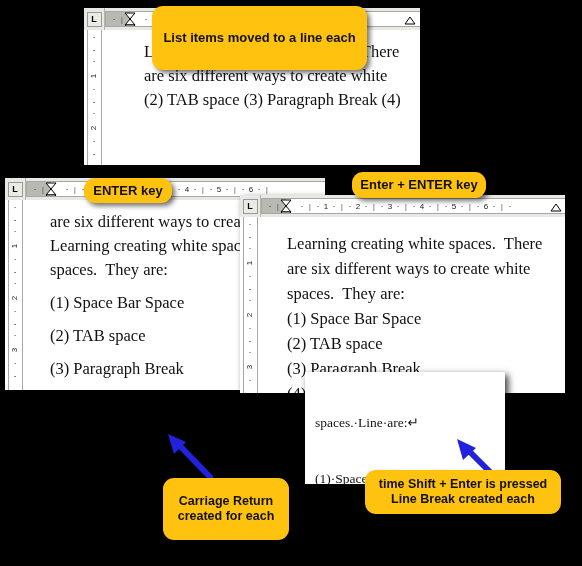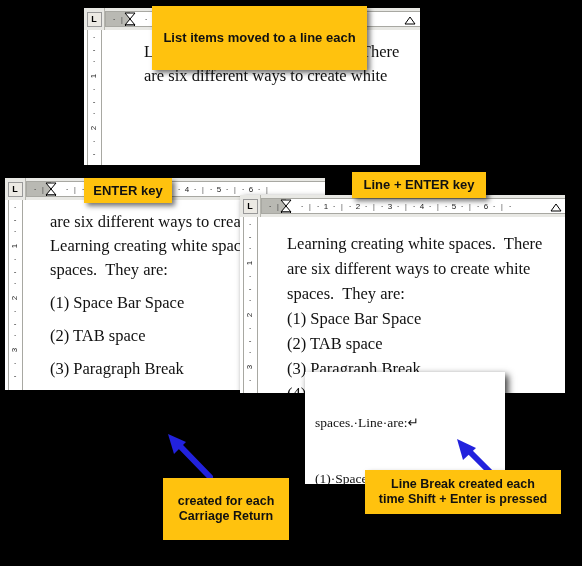--- a/index.html
+++ b/index.html
@@ -65,21 +65,21 @@
           box-shadow:3px 3px 7px rgba(0,0,0,.8);overflow:hidden;}
   .detail .dt{position:absolute;font-family:"Liberation Serif",serif;
               color:#111;white-space:pre;}
 
   
   .callout{position:absolute;background:#FFC20E;color:#111;
            font-family:"Liberation Sans",sans-serif;font-weight:bold;
            text-align:center;line-height:1.22;
            box-shadow:3px 3px 5px rgba(0,0,0,.55);
            display:flex;align-items:center;justify-content:center;
-           padding:4px 8px;box-sizing:border-box;}
+           padding:4px 8px;box-sizing:border-box;border-radius:11px;}
 
   
   .arrow{position:absolute;pointer-events:none;}
 </style>
 </head>
 <body>
 
 <div class="stage">
 
   <div class="panel" style="left:84px;top:8px;width:336px;height:157px;">
@@ -147,20 +147,21 @@
         <span class="vtk num" style="top:98px">2</span>
         <span class="vtk" style="top:112px">·</span>
         <span class="vtk" style="top:124px">-</span>
 
       </div>
 
       <div class="docarea">
         <div class="doctext" style="left:40px;top:10px;font-size:16.5px;line-height:24px;">
           <p>Learning creating white spaces.  There</p>
           <p>are six different ways to create white</p>
+          <p>(2) TAB space (3) Paragraph Break (4)</p>
         </div>
       </div>
     </div>
   </div>
 
   <div class="callout" style="left:152px;top:6px;width:215px;height:64px;font-size:13px;">
     <div>
       <div>List items moved to a line each</div>
     </div>
   </div>
@@ -328,51 +329,51 @@
           <p>(1) Space Bar Space</p>
           <p>(2) TAB space</p>
           <p>(3) Paragraph Break</p>
           <p><span>(4) Line Break</span><span class="caret"></span></p>
         </div>
       </div>
     </div>
   </div>
 
   <div class="callout" style="left:352px;top:172px;width:134px;height:26px;font-size:13px;">
-    <div>Line + ENTER key</div>
+    <div>Enter + ENTER key</div>
   </div>
 
 
   <svg class="arrow" style="left:160px;top:430px;width:56px;height:52px;" viewBox="0 0 56 52">
     <line x1="50" y1="47" x2="18" y2="14" stroke="#2222DD" stroke-width="6" stroke-linecap="round"></line>
     <polygon points="8,4 26,12 14,24" fill="#2222DD"></polygon>
   </svg>
 
   <div class="callout" style="left:163px;top:478px;width:126px;height:62px;font-size:12.5px;">
     <div>
+      <div>Carriage Return</div>
       <div>created for each</div>
-      <div>Carriage Return</div>
     </div>
   </div>
 
   <div class="detail" style="left:305px;top:372px;width:200px;height:112px;">
     <div class="dt" style="left:10px;top:5px;font-size:13.5px;line-height:18.5px;">
       <div>spaces.·Line·are:↵</div>
       <div>(1)·Space·Bar·Space↵</div>
       
       
       
     </div>
   </div>
 
   <svg class="arrow" style="left:448px;top:434px;width:60px;height:56px;" viewBox="0 0 60 56">
     <line x1="54" y1="50" x2="20" y2="16" stroke="#2222DD" stroke-width="6" stroke-linecap="round"></line>
     <polygon points="9,5 28,14 15,26" fill="#2222DD"></polygon>
   </svg>
 
   <div class="callout" style="left:365px;top:470px;width:196px;height:44px;font-size:12.5px;">
     <div>
+      <div>time Shift + Enter is pressed</div>
       <div>Line Break created each</div>
-      <div>time Shift + Enter is pressed</div>
     </div>
   </div>
 
 </div>
 
 </body></html>

